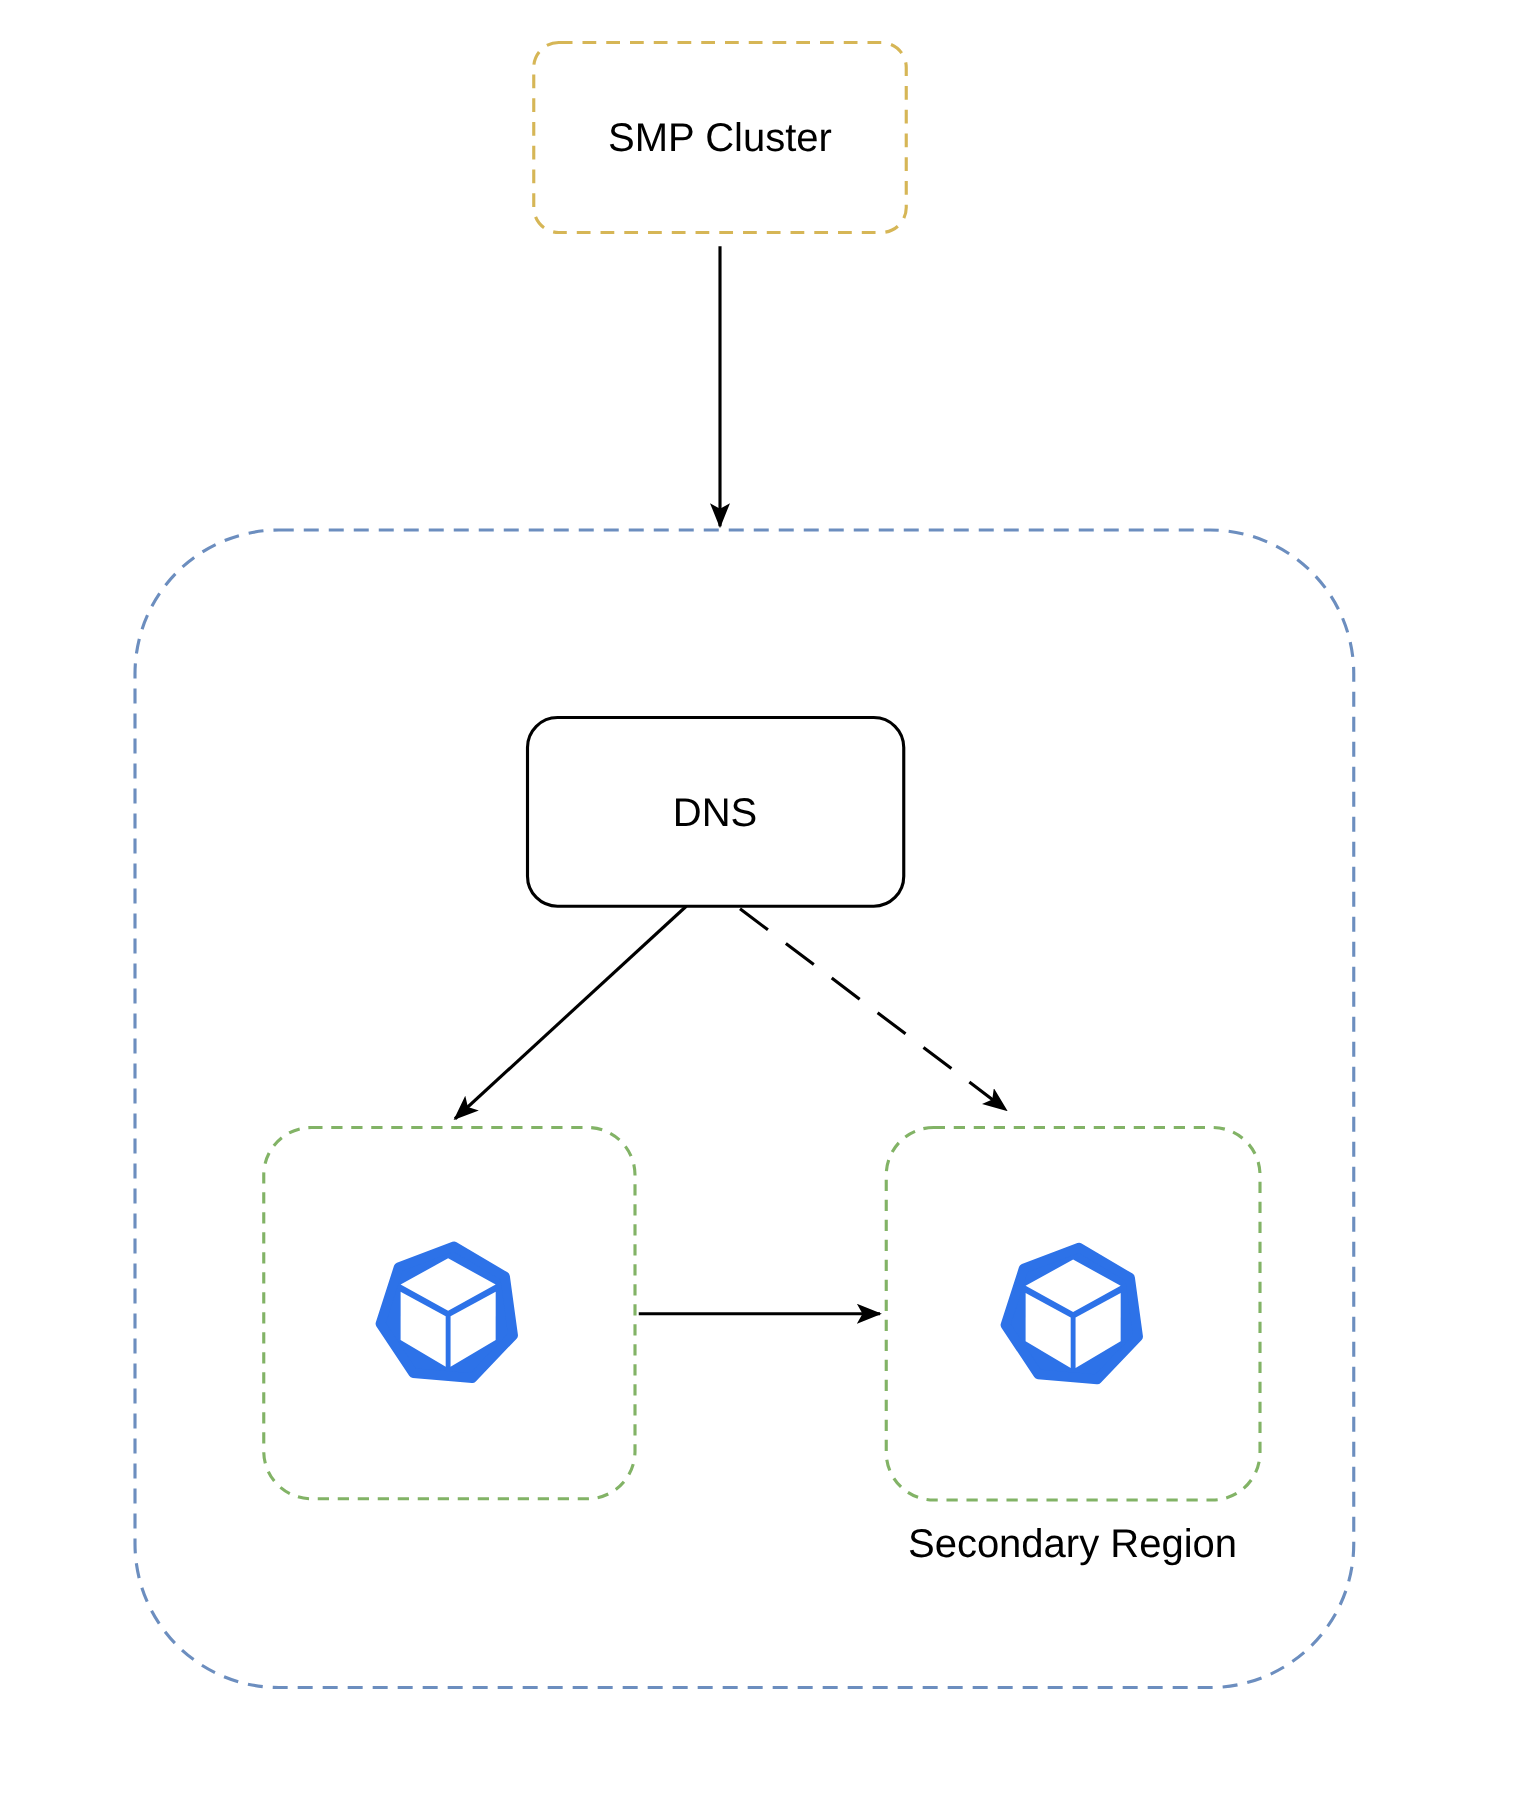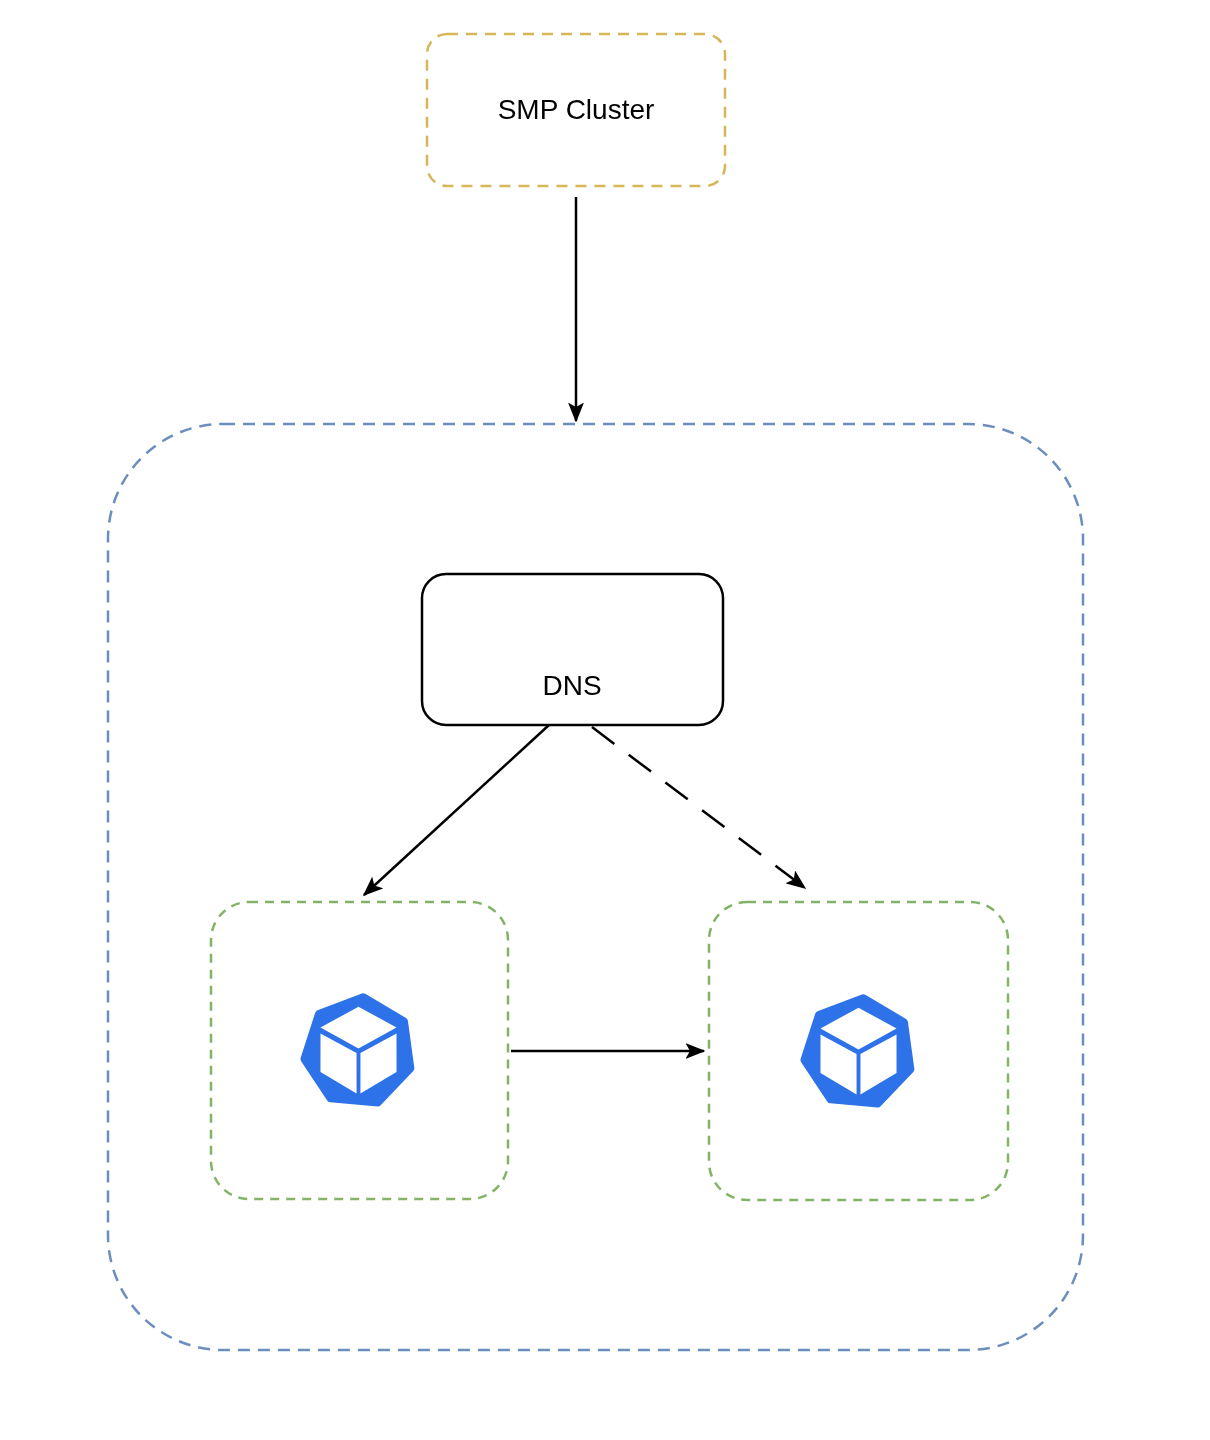--- a/index.html
+++ b/index.html
@@ -16,21 +16,21 @@
     overflow: hidden;
   }
   .canvas svg.layer {
     position: absolute;
     left: 0;
     top: 0;
   }
   .lbl {
     position: absolute;
     transform: translate(-50%, -50%);
-    font-size: 28px;
+    font-size: 32px;
     line-height: 1.15;
     color: #000000;
     white-space: nowrap;
     text-align: center;
   }
 </style>
 </head>
 <body>
 
 <div class="canvas">
@@ -78,17 +78,18 @@
       <g color="#ffffff">
         <polygon points="60,15 99,36.5 60,58 21,36.5" fill="currentColor"></polygon>
         <polygon points="21,42.5 58,62.5 58,104 21,82" fill="currentColor"></polygon>
         <polygon points="99,42.5 62,62.5 62,104 99,82" fill="currentColor"></polygon>
       </g>
     </g>
   </svg>
 
   <div class="lbl" style="left:576px; top:110px;">SMP Cluster</div>
 
-  <div class="lbl" style="left:572px; top:650px;margin-top:36px;">DNS</div>
+  <div class="lbl" style="left:572px; top:650px;">DNS</div>
 
 
+  <div class="lbl" style="left:858px; top:1235px;">Secondary Region</div>
 
 </div>
 
 </body></html>

